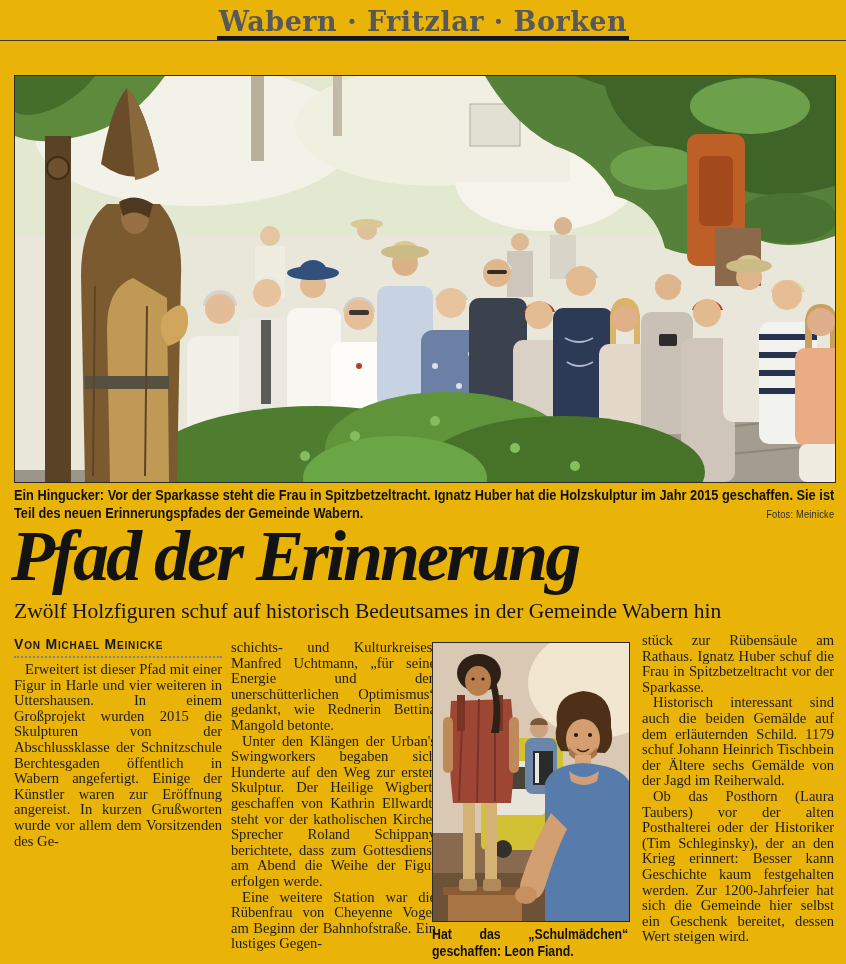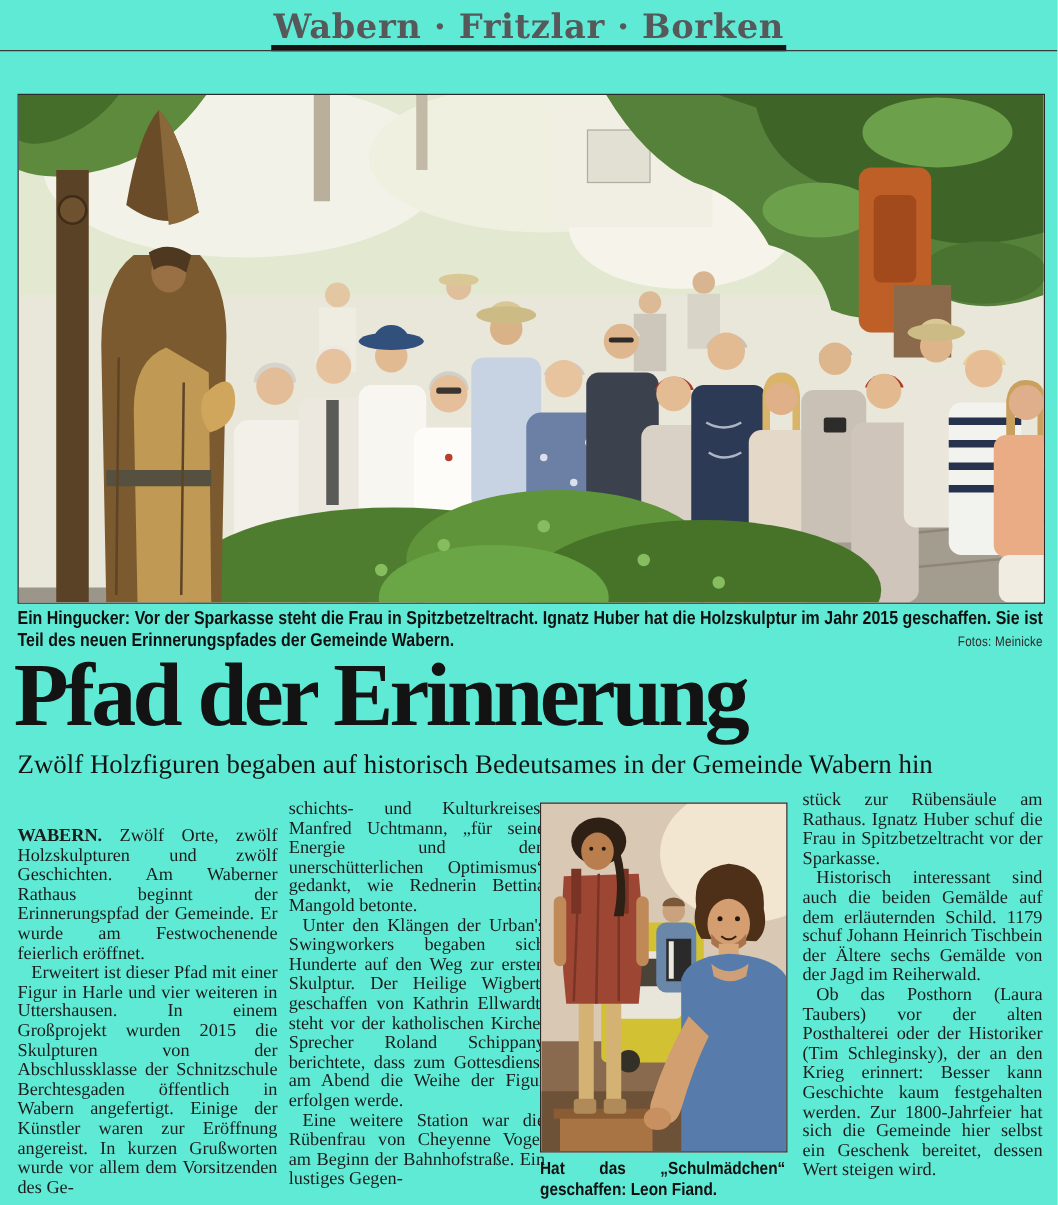--- a/index.html
+++ b/index.html
@@ -1,18 +1,18 @@
 <!DOCTYPE html>
 <html lang="de"><head>
 <meta charset="utf-8">
 <style>
   html,body{margin:0;padding:0;background:#e8e8e8;}
   .page{
     position:relative;width:846px;height:964px;margin:0 auto;
-    background:#5eead4;overflow:hidden;
+    background:#eab308;overflow:hidden;
     font-family:"Liberation Serif",serif;color:#1c1c1c;
   }
   
   .region-title{
     position:absolute;top:6px;left:0;width:846px;text-align:center;
     font-family:"DejaVu Serif",serif;font-weight:bold;font-size:27px;
     color:#57585a;letter-spacing:.5px;
   }
   .header-bar{position:absolute;top:36px;left:217px;width:412px;height:5px;background:#151515;}
   .header-rule{position:absolute;top:40px;left:0;width:846px;height:1px;background:#3a3a3a;}
@@ -35,21 +35,21 @@
   .caption-inline{
     position:absolute;left:432px;top:926px;width:223px;
     transform:scaleX(.88);transform-origin:0 0;
     font-family:"Liberation Sans",sans-serif;font-weight:bold;
     font-size:14px;line-height:17px;color:#101010;text-align:justify;
   }
   
   .headline{
     position:absolute;left:11px;top:518px;margin:0;width:820px;
     font-family:"Liberation Serif",serif;font-weight:bold;
-    font-size:72px;line-height:76px;letter-spacing:-3px;color:#131313;
+    font-size:72px;line-height:76px;letter-spacing:-3px;color:#131313;font-style:italic;
   }
   .subheadline{
     position:absolute;left:14px;top:598px;margin:0;width:820px;
     font-weight:normal;font-size:21.5px;line-height:26px;color:#131313;
   }
   .byline{
     position:absolute;left:14px;top:636px;width:208px;
     font-family:"Liberation Sans",sans-serif;font-weight:bold;
     font-variant:small-caps;font-size:14px;letter-spacing:.8px;color:#16181c;
     border-bottom:2px dotted #7d838c;padding-bottom:4px;
@@ -229,24 +229,24 @@
       </g>
     </svg>
   </figure>
 
   <div class="caption-main">
     <span>Ein Hingucker: Vor der Sparkasse steht die Frau in Spitzbetzeltracht. Ignatz Huber hat die Holzskulptur im Jahr 2015 geschaffen. Sie ist Teil des neuen Erinnerungspfades der Gemeinde Wabern.</span>
     <span class="credit">Fotos: Meinicke</span>
   </div>
 
   <h1 class="headline">Pfad der Erinnerung</h1>
-  <h2 class="subheadline">Zwölf Holzfiguren begaben auf historisch Bedeutsames in der Gemeinde Wabern hin</h2>
+  <h2 class="subheadline">Zwölf Holzfiguren schuf auf historisch Bedeutsames in der Gemeinde Wabern hin</h2>
+  <div class="byline">Von Michael Meinicke</div>
 
   <div class="col col1">
-    <p><b class="lead">WABERN.</b><span> Zwölf Orte, zwölf Holzskulpturen und zwölf Geschichten. Am Waberner Rathaus beginnt der Erinnerungspfad der Gemeinde. Er wurde am Festwochenende feierlich eröffnet.</span></p>
     <p class="indent">Erweitert ist dieser Pfad mit einer Figur in Harle und vier weiteren in Uttershausen. In einem Großprojekt wurden 2015 die Skulpturen von der Abschlussklasse der Schnitzschule Berchtesgaden öffentlich in Wabern angefertigt. Einige der Künstler waren zur Eröffnung angereist. In kurzen Grußworten wurde vor allem dem Vorsitzenden des Ge-</p>
   </div>
 
   <div class="col col2">
     <p>schichts- und Kulturkreises, Manfred Uchtmann, „für seine Energie und den unerschütterlichen Optimismus“ gedankt, wie Rednerin Bettina Mangold betonte.</p>
     <p class="indent">Unter den Klängen der Urban's Swingworkers begaben sich Hunderte auf den Weg zur ersten Skulptur. Der Heilige Wigbert, geschaffen von Kathrin Ellwardt, steht vor der katholischen Kirche. Sprecher Roland Schippany berichtete, dass zum Gottesdienst am Abend die Weihe der Figur erfolgen werde.</p>
     <p class="indent">Eine weitere Station war die Rübenfrau von Cheyenne Vogel am Beginn der Bahnhofstraße. Ein lustiges Gegen-</p>
   </div>
 
   <figure class="photo photo-inline" style="margin:0">
@@ -304,16 +304,16 @@
         <path d="M118,170 Q100,200 88,238 Q84,252 96,256 Q108,258 112,244 Q122,210 134,186 Z" fill="#d2a070"></path>
         <ellipse cx="93" cy="252" rx="11" ry="9" fill="#c89060"></ellipse>
       </g>
     </svg>
   </figure>
   <div class="caption-inline">Hat das „Schulmädchen“ geschaffen: Leon Fiand.</div>
 
   <div class="col col3">
     <p>stück zur Rübensäule am Rathaus. Ignatz Huber schuf die Frau in Spitzbetzeltracht vor der Sparkasse.</p>
     <p class="indent">Historisch interessant sind auch die beiden Gemälde auf dem erläuternden Schild. 1179 schuf Johann Heinrich Tischbein der Ältere sechs Gemälde von der Jagd im Reiherwald.</p>
-    <p class="indent">Ob das Posthorn (Laura Taubers) vor der alten Posthalterei oder der Historiker (Tim Schleginsky), der an den Krieg erinnert: Besser kann Geschichte kaum festgehalten werden. Zur 1800-Jahrfeier hat sich die Gemeinde hier selbst ein Geschenk bereitet, dessen Wert steigen wird.</p>
+    <p class="indent">Ob das Posthorn (Laura Taubers) vor der alten Posthalterei oder der Historiker (Tim Schleginsky), der an den Krieg erinnert: Besser kann Geschichte kaum festgehalten werden. Zur 1200-Jahrfeier hat sich die Gemeinde hier selbst ein Geschenk bereitet, dessen Wert steigen wird.</p>
   </div>
 
 </div>
 
 </body></html>

